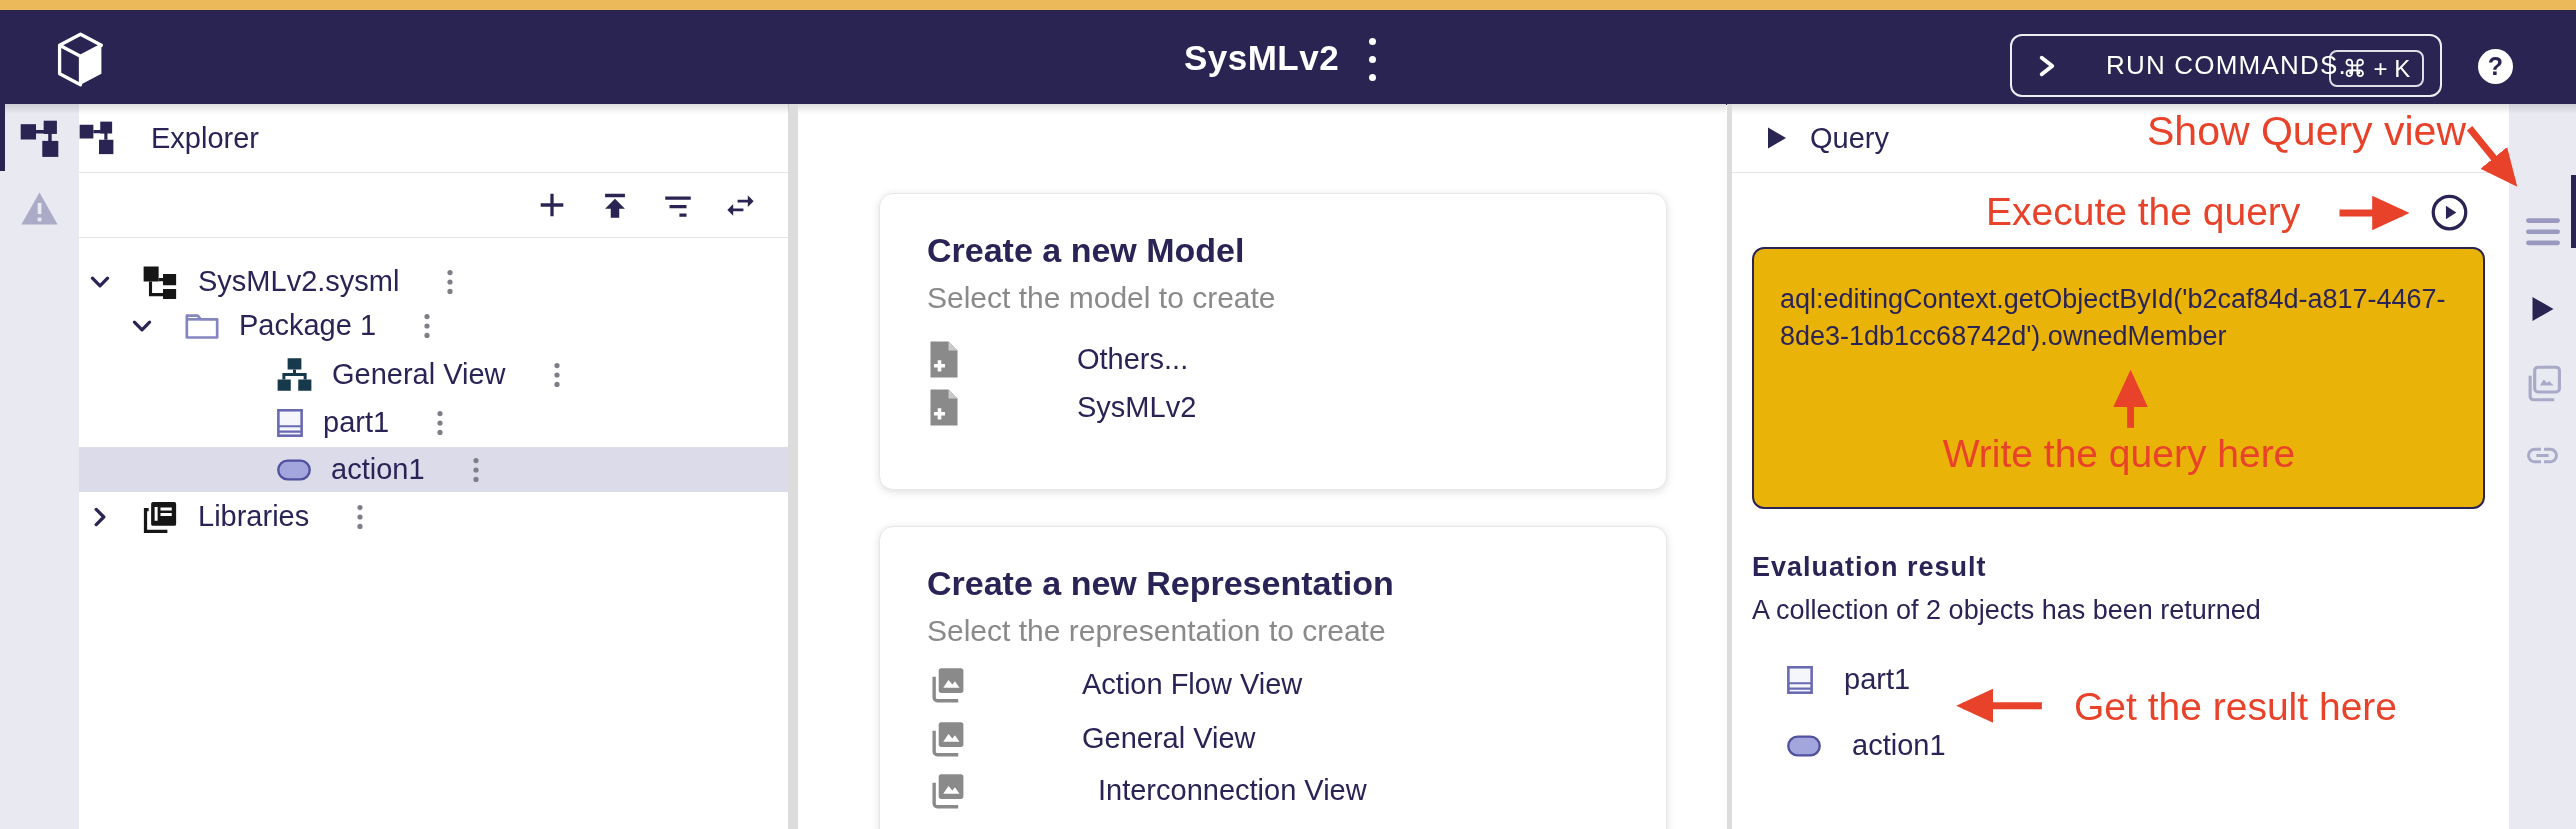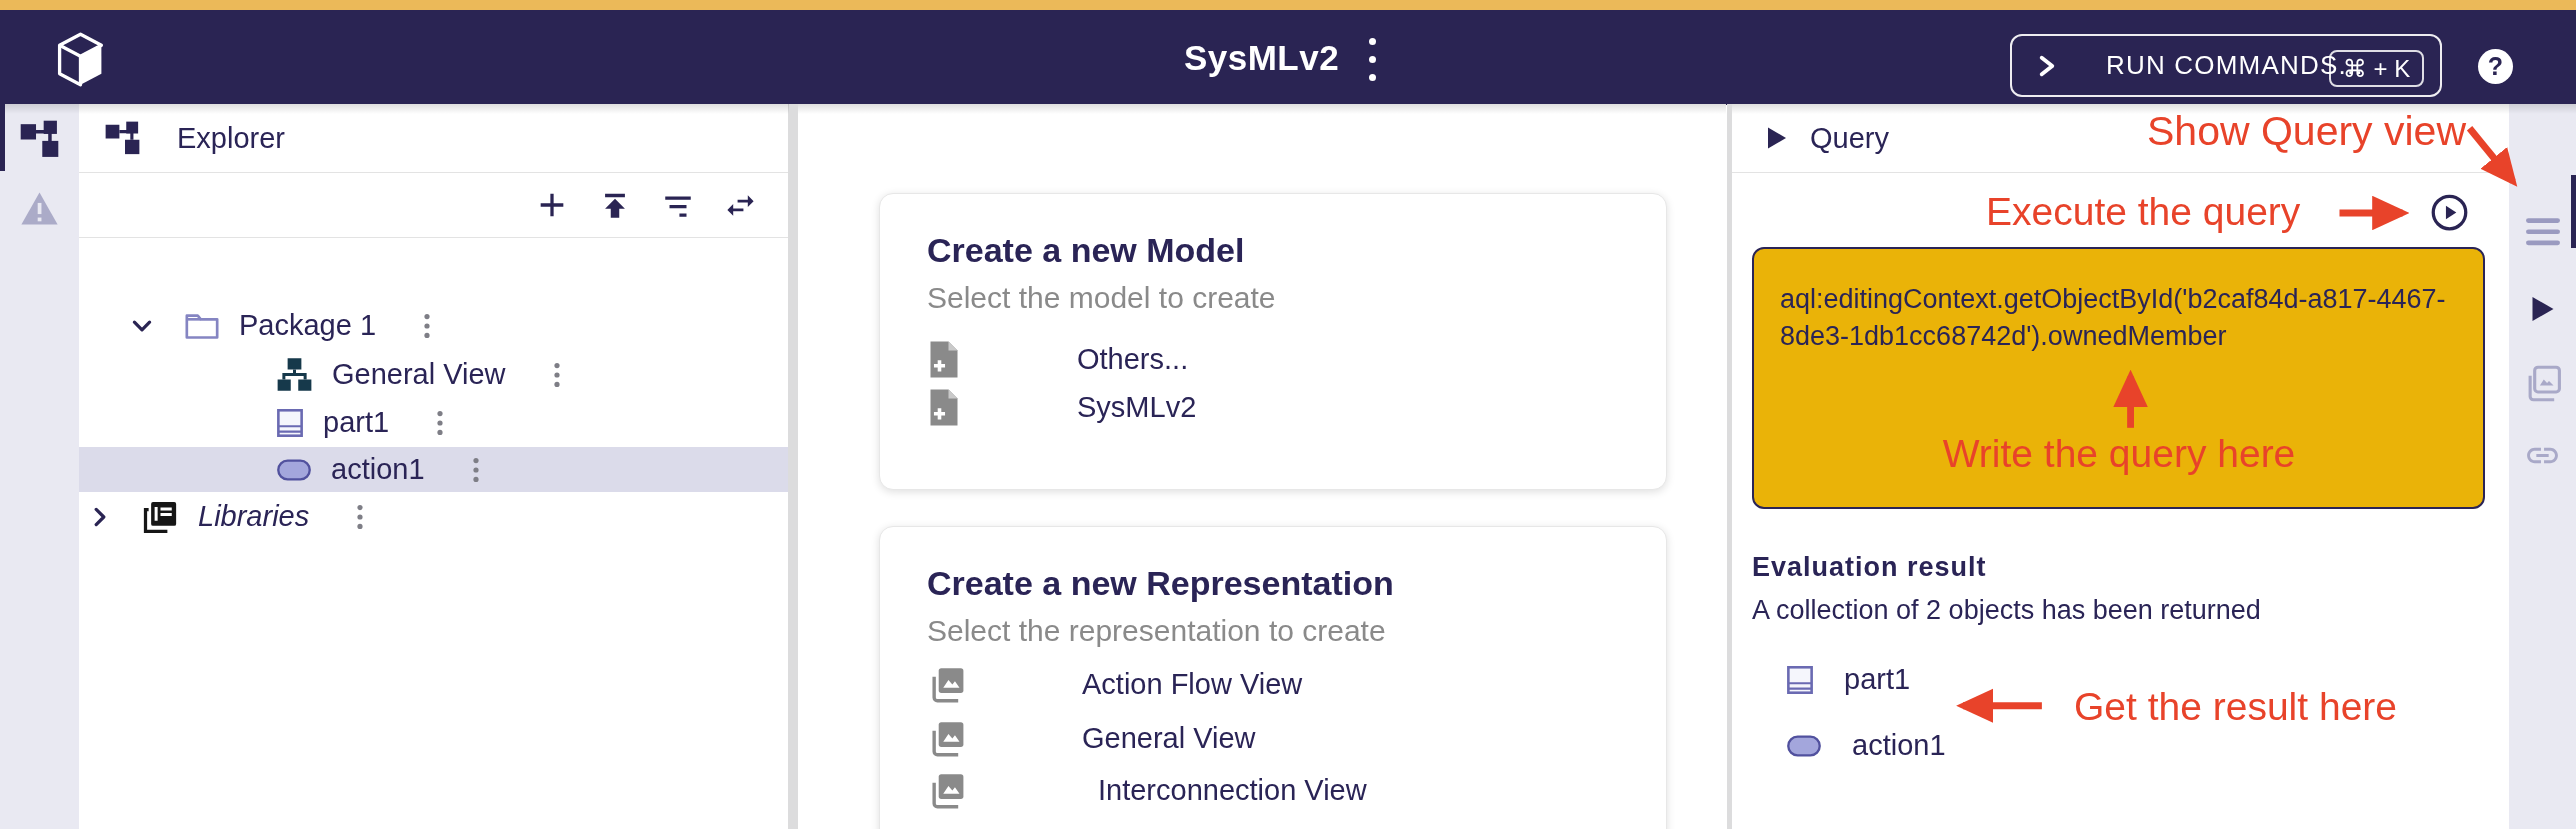--- a/index.html
+++ b/index.html
@@ -41,21 +41,21 @@
                 background:linear-gradient(rgba(0,0,0,.13),rgba(0,0,0,0));pointer-events:none;z-index:5;}
   .explorer{left:79px;width:710px;}
   .center{left:798px;width:928px;}
   .query{left:1732px;width:777px;}
   .vdiv{position:absolute;top:104px;height:725px;background:#DCDCDD;cursor:col-resize;}
   .vdiv1{left:788px;width:10px;}
   .vdiv2{left:1727px;width:6px;}
 
   
   .explorer-header{position:absolute;left:0;top:0;width:100%;height:69px;display:flex;align-items:center;
-                   border-bottom:1px solid #E3E3E3;padding-left:26px;}
+                   border-bottom:1px solid #E3E3E3;}
   .explorer-header .ttl{margin-left:37px;font-size:29px;color:#2A2456;}
   .explorer-toolbar{position:absolute;left:0;top:69px;width:100%;height:65px;display:flex;align-items:center;
                     justify-content:flex-end;gap:26px;padding-right:30px;border-bottom:1px solid #E3E3E3;}
   .tool-btn{width:37px;height:37px;display:flex;align-items:center;justify-content:center;cursor:pointer;}
   .tree-row{position:absolute;left:0;right:0;height:45px;display:flex;align-items:center;cursor:pointer;}
   .tree-row.selected{background:#DBDBEA;}
   .chev-slot{width:26px;height:26px;margin-left:8px;flex:none;display:flex;align-items:center;justify-content:center;}
   .tree-icon{margin-left:30px;flex:none;display:flex;align-items:center;}
   .tree-label{margin-left:20px;font-size:29px;color:#2A2456;white-space:nowrap;}
   .tree-kebab{margin-left:47px;display:flex;cursor:pointer;}
@@ -169,20 +169,43 @@
           <rect x="13" y="18" width="5" height="2.3" fill="#2A2453"></rect>
         </svg>
       </span>
       <span class="tool-btn">
         <svg width="35" height="35" viewBox="0 0 24 24">
             <path d="M6.99 11L3 15l3.99 4v-3H14v-2H6.99v-3zM21 9l-3.99-4v3H10v2h7.01v3L21 9z" fill="#2A2453"></path>
           </svg>
       </span>
     </div>
 
+    <div class="tree-row" style="top:155px;">
+      <span class="chev-slot">
+        <svg width="26" height="26" viewBox="0 0 24 24">
+            <path d="M5 8.5 L12 15.5 L19 8.5" stroke="#2A2453" stroke-width="3" fill="none" stroke-linecap="round" stroke-linejoin="round"></path>
+          </svg>
+      </span>
+      <span class="tree-icon">
+        <svg width="35" height="35" viewBox="0 0 28 28">
+          <rect x="0.5" y="2" width="12" height="12" fill="#161616"></rect>
+          <rect x="16" y="8" width="10.5" height="9" fill="#161616"></rect>
+          <rect x="16" y="20" width="10.5" height="8" fill="#161616"></rect>
+          <path d="M6 14 V24.5 H16 M12.5 12.5 H16" stroke="#161616" stroke-width="2.5" fill="none"></path>
+        </svg>
+      </span>
+      <span class="tree-label">SysMLv2.sysml</span>
+      <span class="tree-kebab">
+        <svg width="8" height="26" viewBox="0 0 6 22" fill="#7E7E86">
+            <circle cx="3" cy="3" r="2.2"></circle>
+            <circle cx="3" cy="11" r="2.2"></circle>
+            <circle cx="3" cy="19" r="2.2"></circle>
+          </svg>
+      </span>
+    </div>
 
     <div class="tree-row" style="top:199px;padding-left:42px;">
       <span class="chev-slot">
         <svg width="26" height="26" viewBox="0 0 24 24">
             <path d="M5 8.5 L12 15.5 L19 8.5" stroke="#2A2453" stroke-width="3" fill="none" stroke-linecap="round" stroke-linejoin="round"></path>
           </svg>
       </span>
       <span class="tree-icon">
         <svg width="34" height="30" viewBox="0 0 28 24">
           <path d="M1.5 21.5 V3.5 H10.5 L13 6.5 H26.5 V21.5 Z" fill="none" stroke="#8585C2" stroke-width="2.2" stroke-linejoin="round"></path>
@@ -247,21 +270,21 @@
       <span class="tree-label">action1</span>
       <span class="tree-kebab">
         <svg width="8" height="26" viewBox="0 0 6 22" fill="#7E7E86">
             <circle cx="3" cy="3" r="2.2"></circle>
             <circle cx="3" cy="11" r="2.2"></circle>
             <circle cx="3" cy="19" r="2.2"></circle>
           </svg>
       </span>
     </div>
 
-    <div class="tree-row" style="top:390px;font-style:italic;">
+    <div class="tree-row" style="top:390px;">
       <span class="chev-slot">
         <svg width="26" height="26" viewBox="0 0 24 24">
             <path d="M8.5 5 L15.5 12 L8.5 19" stroke="#2A2453" stroke-width="3" fill="none" stroke-linecap="round" stroke-linejoin="round"></path>
           </svg>
       </span>
       <span class="tree-icon">
         <svg width="35" height="34" viewBox="0 0 28 27">
           <path d="M4.5 7.5 H2 V25 H19.5" fill="none" stroke="#161616" stroke-width="2.6"></path>
           <rect x="6.5" y="1.5" width="20" height="19" rx="1.5" fill="#161616"></rect>
           <path d="M10.5 5.5 V16.5" stroke="#fff" stroke-width="2.4"></path>

